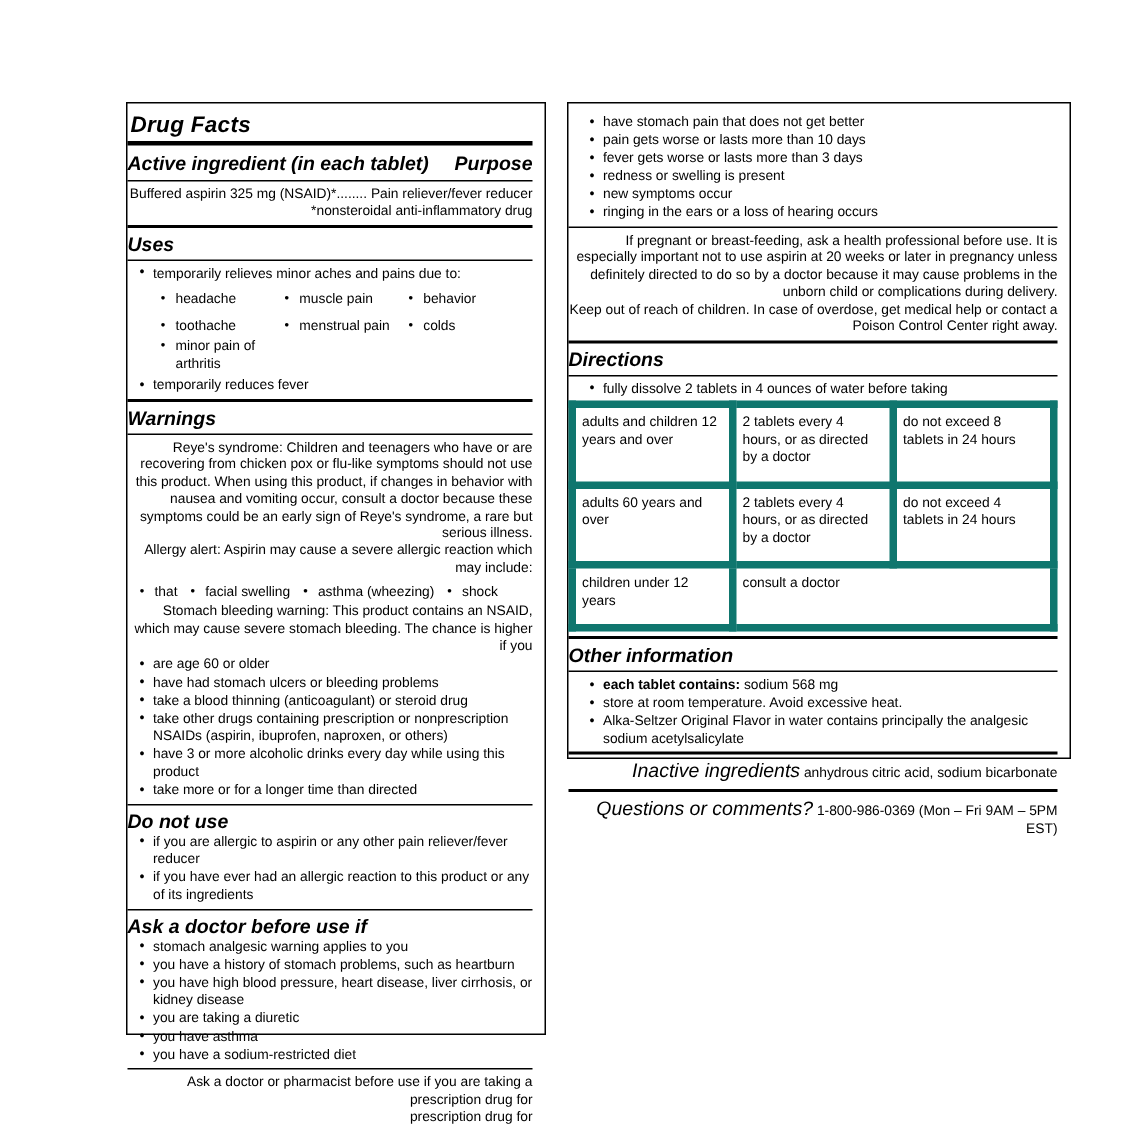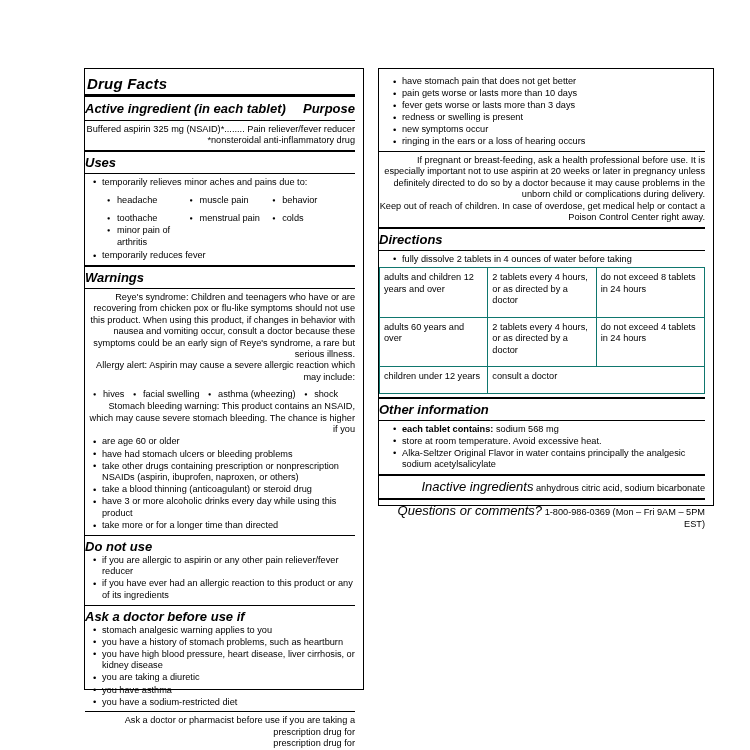--- a/index.html
+++ b/index.html
@@ -124,21 +124,21 @@
     width: 33.3%;
     box-sizing: border-box;
   }
   .tbl {
     width: 100%;
     border-collapse: collapse;
     margin-top: 2px;
     table-layout: fixed;
   }
   .tbl td {
-    border: 1px solid #0f766e;
+    border: 5px solid #0f766e;
     font-size: 9.2px;
     line-height: 1.25;
     padding: 4px 4px 10px 4px;
     vertical-align: top;
   }
 </style>
 </head>
 <body>
 
 <div class="page">
@@ -197,33 +197,33 @@
     <div class="rule-med"></div>
 
     <div class="sec-head">Warnings</div>
     <div class="rule-thin"></div>
 
     <p class="txt"><b>Reye's syndrome:</b><span> Children and teenagers who have or are recovering from chicken pox or flu-like symptoms should not use this product.  When using this product, if changes in behavior with nausea and vomiting occur, consult a doctor because these symptoms could be an early sign of Reye's syndrome, a rare but serious illness.</span></p>
 
     <p class="txt"><b>Allergy alert:</b><span> Aspirin may cause a severe allergic reaction which may include:</span></p>
     <div style="padding-left:8px;">
       <ul class="sub">
-        <li>hives</li>
+        <li>that</li>
         <li>facial swelling</li>
         <li>asthma (wheezing)</li>
         <li>shock</li>
       </ul>
     </div>
 
     <p class="txt"><b>Stomach bleeding warning:</b><span>  This product contains an NSAID, which may cause severe stomach bleeding. The chance is higher if you</span></p>
     <ul class="bul">
       <li>are age 60 or older</li>
       <li>have had stomach ulcers or bleeding problems</li>
+      <li>take a blood thinning (anticoagulant) or steroid drug</li>
       <li>take other drugs containing prescription or nonprescription NSAIDs (aspirin, ibuprofen, naproxen, or others)</li>
-      <li>take a blood thinning (anticoagulant) or steroid drug</li>
       <li>have 3 or more alcoholic drinks every day while using this product</li>
       <li>take more or for a longer time than directed</li>
     </ul>
 
     <div class="rule-thin"></div>
     <div class="sec-head">Do not use</div>
     <ul class="bul">
       <li>if you are allergic to aspirin or any other pain reliever/fever reducer</li>
       <li>if you have ever had an allergic reaction to this product or any of its ingredients</li>
     </ul>

